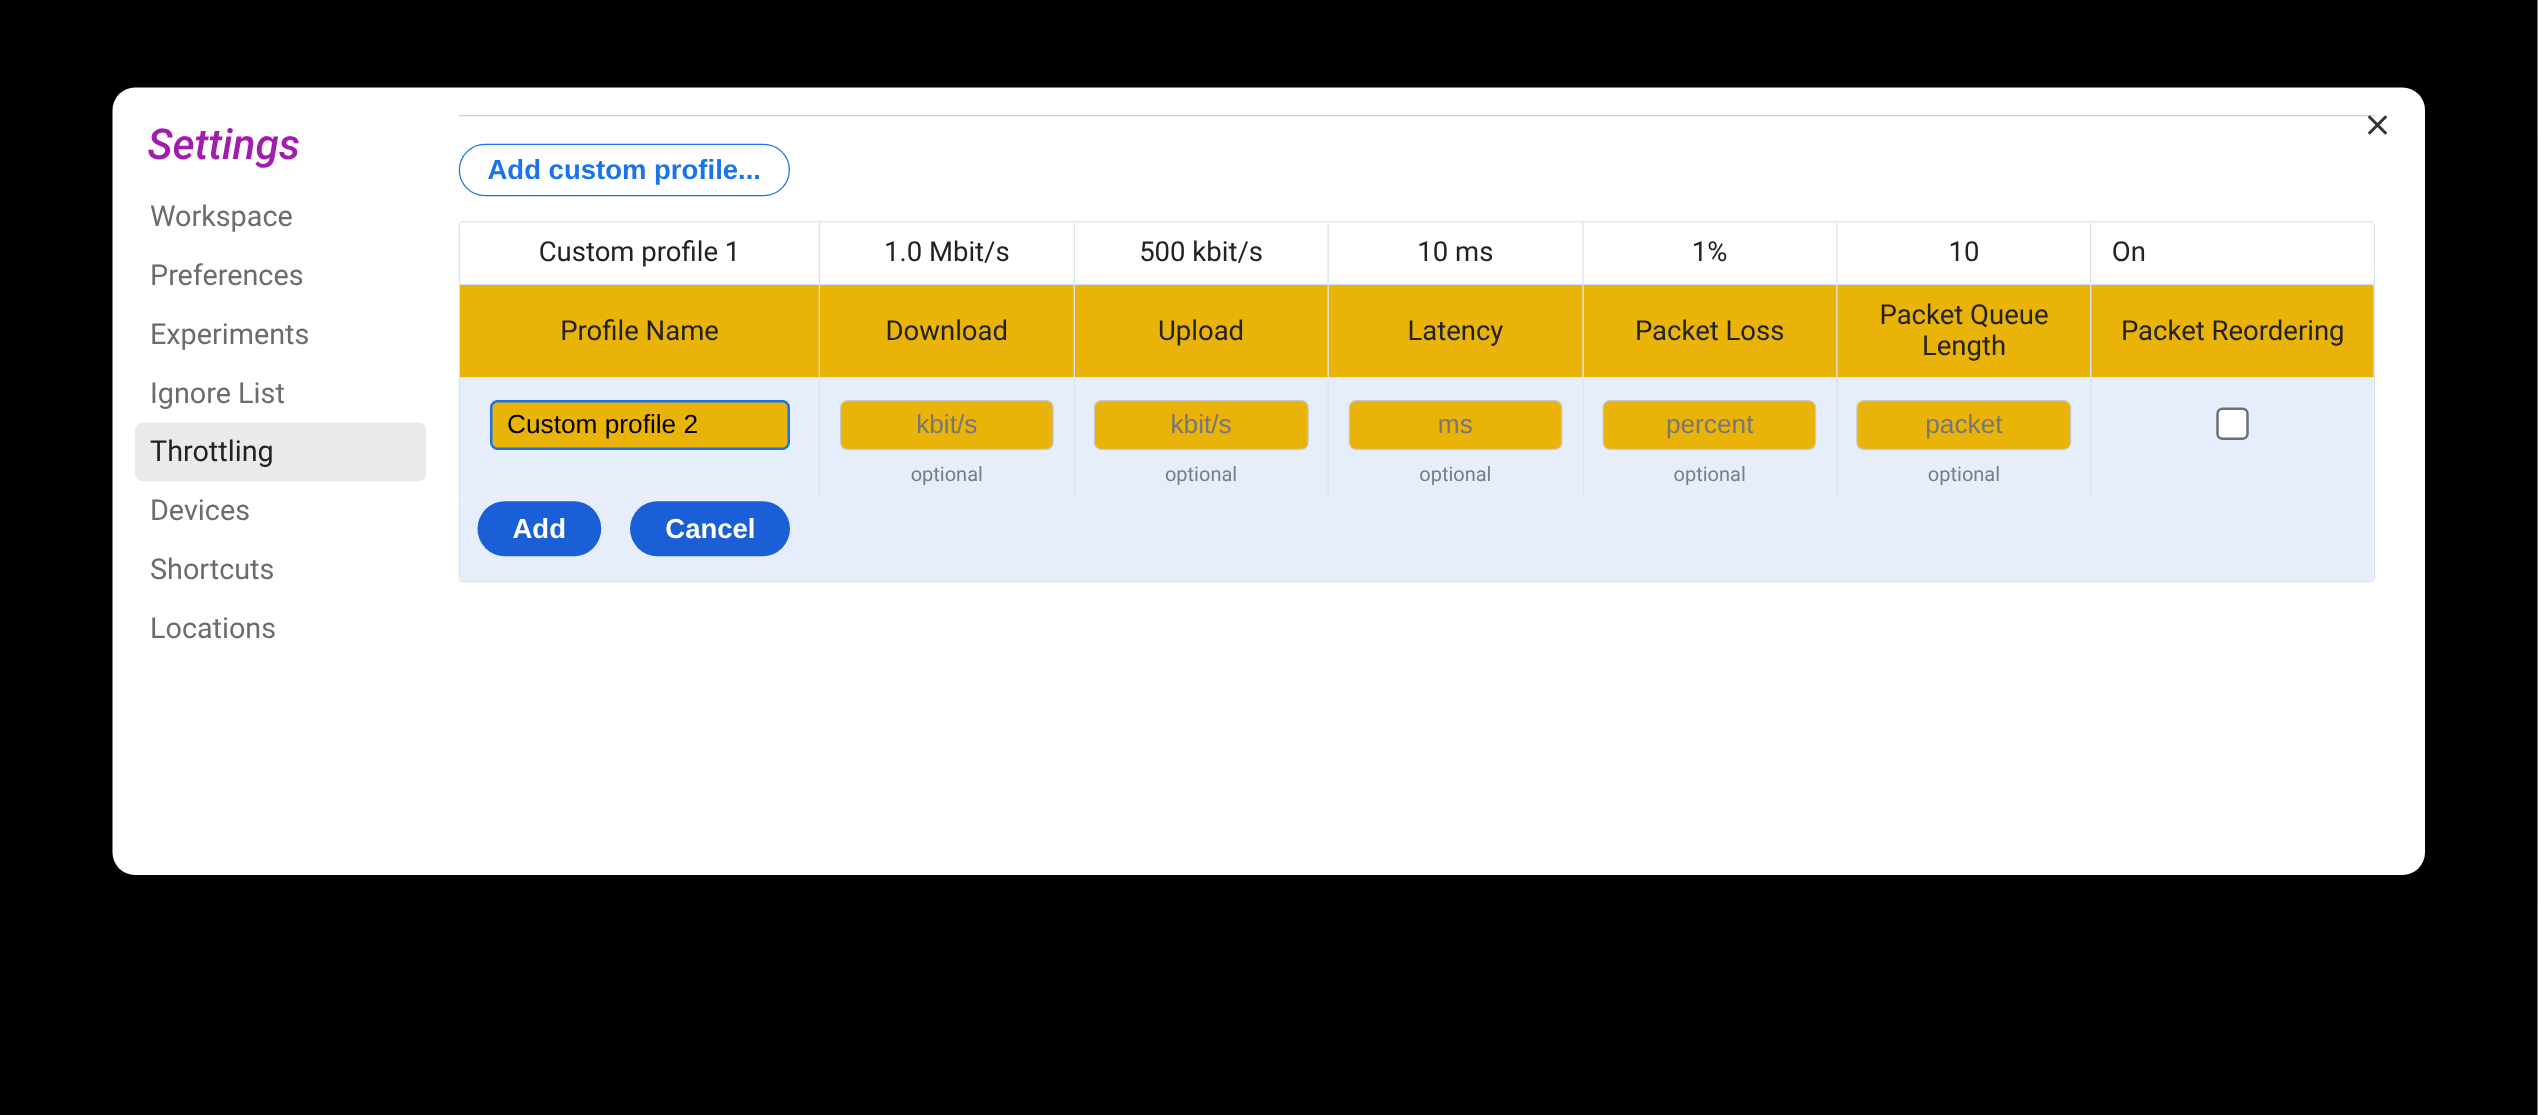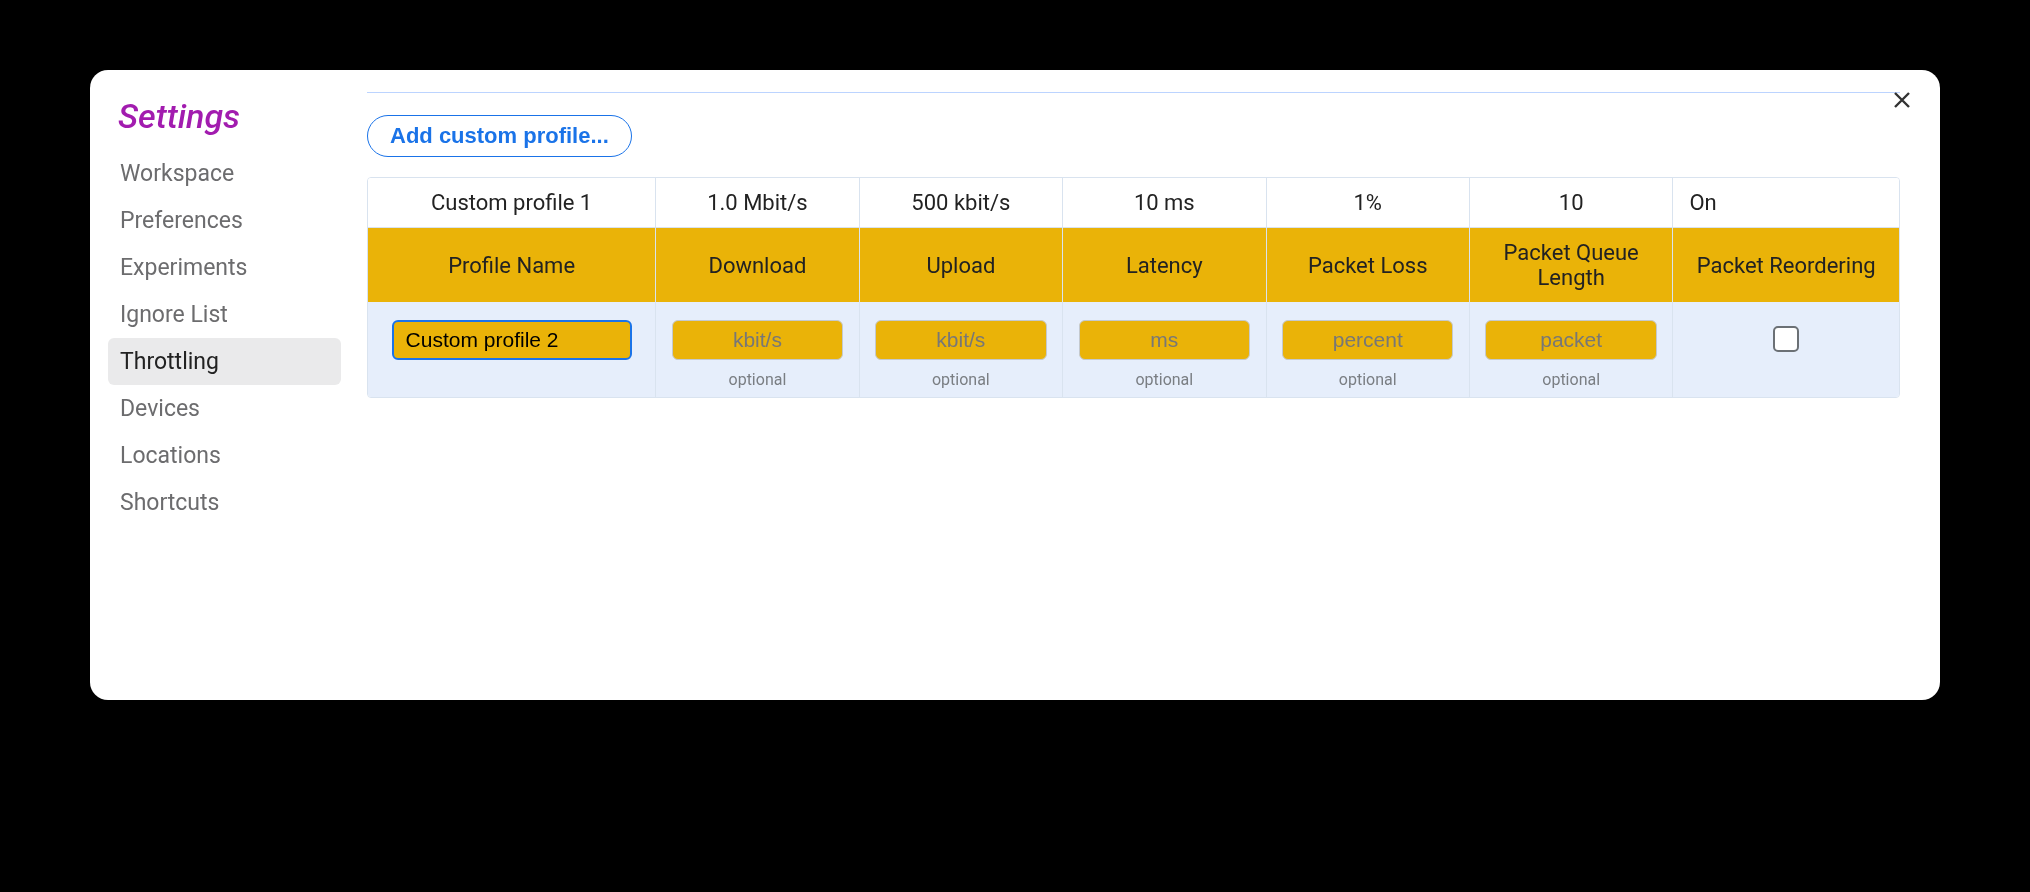--- a/index.html
+++ b/index.html
@@ -210,22 +210,22 @@
     </div>
 
     <aside class="sidebar">
       <h1>Settings</h1>
       <div class="sidebar-item">Workspace</div>
       <div class="sidebar-item">Preferences</div>
       <div class="sidebar-item">Experiments</div>
       <div class="sidebar-item">Ignore List</div>
       <div class="sidebar-item active">Throttling</div>
       <div class="sidebar-item">Devices</div>
+      <div class="sidebar-item">Shortcuts</div>
       <div class="sidebar-item">Locations</div>
-      <div class="sidebar-item">Shortcuts</div>
     </aside>
 
     <main class="main">
       <hr class="hr">
       <button class="add-btn">Add custom profile...</button>
 
       <div class="profiles">
         <table>
           <colgroup>
             <col class="c-name">
@@ -280,20 +280,26 @@
             </td>
             <td>
               <input class="num-input" type="text" placeholder="packet" style="">
               <span class="optional">optional</span>
             </td>
             <td>
               <span class="checkbox"></span>
             </td>
           </tr>
 
+          <tr class="row-actions">
+            <td colspan="7">
+              <button class="pill">Add</button>
+              <button class="pill">Cancel</button>
+            </td>
+          </tr>
 
         </tbody>
           </table>
       </div>
     </main>
 
   </div>
 </div>
 
 </body></html>

